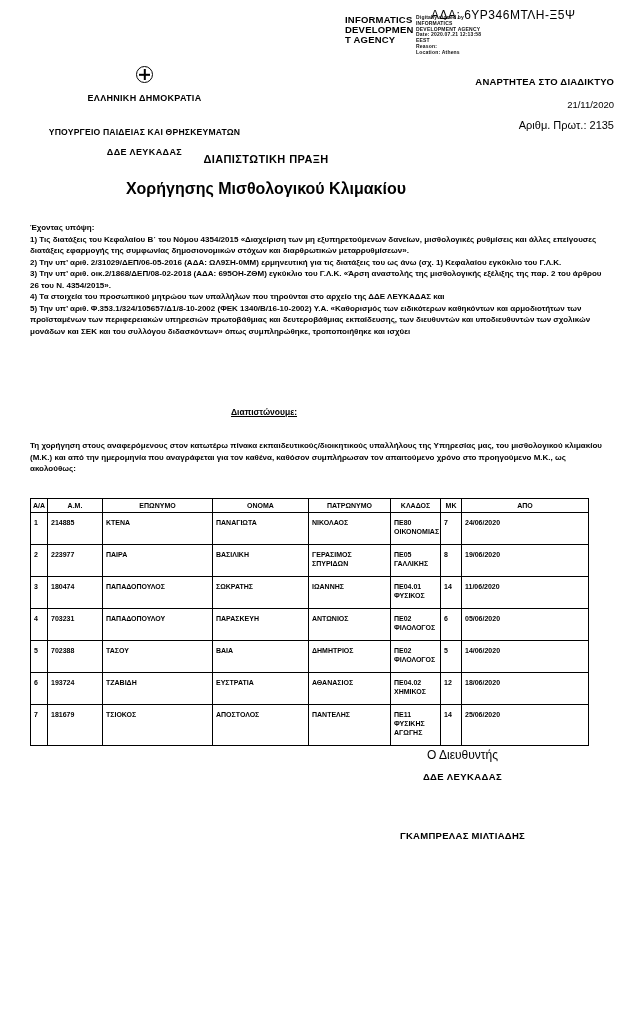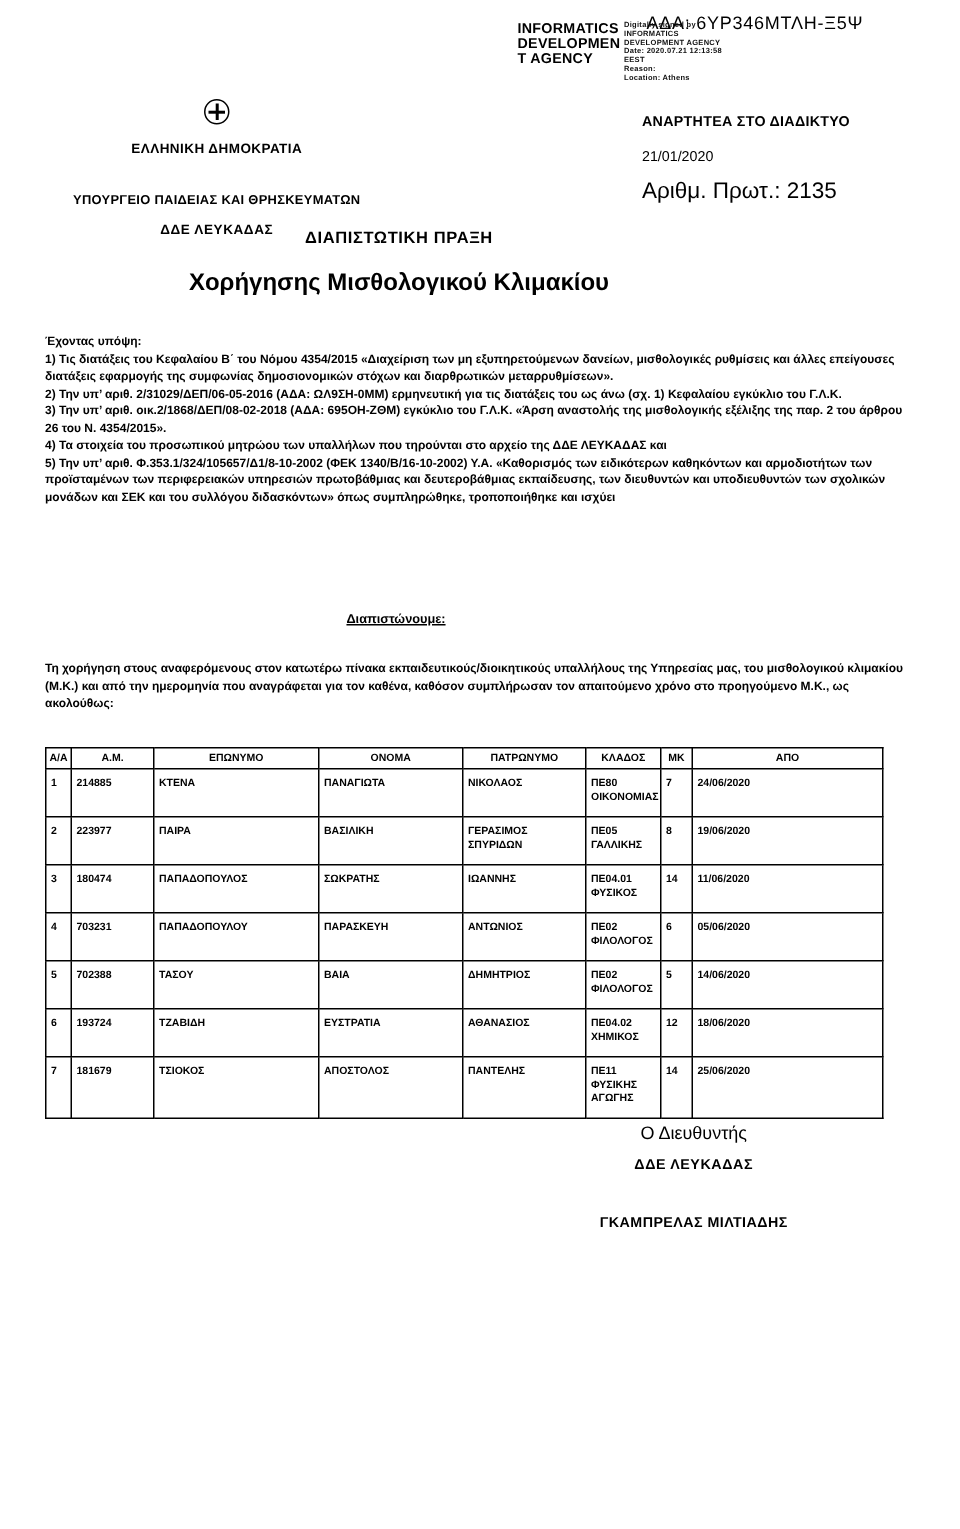--- a/index.html
+++ b/index.html
@@ -18,44 +18,44 @@
   
   .hdr-left{top:66px;left:22px;width:245px;text-align:center;}
   .emblem{display:inline-block;width:15px;height:15px;border:1.6px solid #000;border-radius:50%;position:relative;}
   .emblem:before,.emblem:after{content:"";position:absolute;background:#000;}
   .emblem:before{left:50%;top:2px;bottom:2px;width:2.4px;transform:translateX(-50%);}
   .emblem:after{top:50%;left:2px;right:2px;height:2.4px;transform:translateY(-50%);}
   .hdr-left .l1{margin-top:6px;font-size:9px;font-weight:bold;letter-spacing:.3px;}
   .hdr-left .l2{margin-top:24px;font-size:8.6px;font-weight:bold;letter-spacing:.2px;}
   .hdr-left .l3{margin-top:10px;font-size:9px;font-weight:bold;letter-spacing:.4px;}
   
-  .hdr-right{top:76px;left:428px;width:186px;text-align:left;}
+  .hdr-right{top:76px;left:428px;width:186px;text-align:right;}
   .hdr-right .pub{font-size:9.5px;font-weight:bold;letter-spacing:.2px;}
   .hdr-right .dt{margin-top:12px;font-size:9.5px;}
-  .hdr-right .pr{margin-top:9px;font-size:15px;}
+  .hdr-right .pr{margin-top:9px;font-size:11px;}
   
   .titles{top:153px;left:0;width:532px;text-align:center;}
   .titles .t1{font-size:11px;font-weight:bold;letter-spacing:.4px;}
   .titles .t2{margin-top:15px;font-size:16px;font-weight:bold;}
   
   .considerations{top:222px;left:30px;width:582px;font-size:8px;font-weight:600;line-height:11.5px;text-align:left;}
   .decision-heading{top:407px;left:0;width:528px;text-align:center;font-size:8.5px;font-weight:bold;text-decoration:underline;}
   .decision-paragraph{top:440px;left:30px;width:582px;font-size:8px;font-weight:600;line-height:11.5px;}
   
   .grant-table{top:498px;left:30px;}
   table{border-collapse:collapse;table-layout:fixed;width:558px;}
   th,td{border:1px solid #000;font-size:7px;overflow:hidden;}
   th{font-weight:bold;text-align:center;padding:3px 1px;}
   td{font-weight:600;text-align:left;vertical-align:top;padding:5px 3px 8px 3px;line-height:9px;}
   td.c-date,td.c-mk{font-weight:bold;}
   
   .footer{top:748px;left:345px;width:235px;text-align:center;}
   .footer .f1{font-size:12px;font-weight:normal;}
   .footer .f2{margin-top:9px;font-size:9.5px;font-weight:bold;letter-spacing:.4px;}
-  .footer .f3{margin-top:28px;font-size:9.5px;font-weight:bold;letter-spacing:.3px;}
+  .footer .f3{margin-top:48px;font-size:9.5px;font-weight:bold;letter-spacing:.3px;}
 </style>
 </head>
 <body>
 
 <div class="abs ada">ΑΔΑ: 6ΥΡ346ΜΤΛΗ-Ξ5Ψ</div>
 
 <div class="abs stamp">
   <div class="stamp-agency">
       <div>INFORMATICS</div>
       <div>DEVELOPMEN</div>
@@ -74,21 +74,21 @@
 
 <div class="abs hdr-left">
   <span class="emblem"></span>
   <div class="l1">ΕΛΛΗΝΙΚΗ ΔΗΜΟΚΡΑΤΙΑ</div>
   <div class="l2">ΥΠΟΥΡΓΕΙΟ ΠΑΙΔΕΙΑΣ ΚΑΙ ΘΡΗΣΚΕΥΜΑΤΩΝ</div>
   <div class="l3">ΔΔΕ ΛΕΥΚΑΔΑΣ</div>
 </div>
 
 <div class="abs hdr-right">
   <div class="pub">ΑΝΑΡΤΗΤΕΑ ΣΤΟ ΔΙΑΔΙΚΤΥΟ</div>
-  <div class="dt">21/01/2020</div>
+  <div class="dt">21/11/2020</div>
   <div class="pr">Αριθμ. Πρωτ.: 2135</div>
 </div>
 
 <div class="abs titles">
   <div class="t1">ΔΙΑΠΙΣΤΩΤΙΚΗ ΠΡΑΞΗ</div>
   <div class="t2">Χορήγησης Μισθολογικού Κλιμακίου</div>
 </div>
 
 <div class="abs considerations">
   <div>Έχοντας υπόψη:</div>

